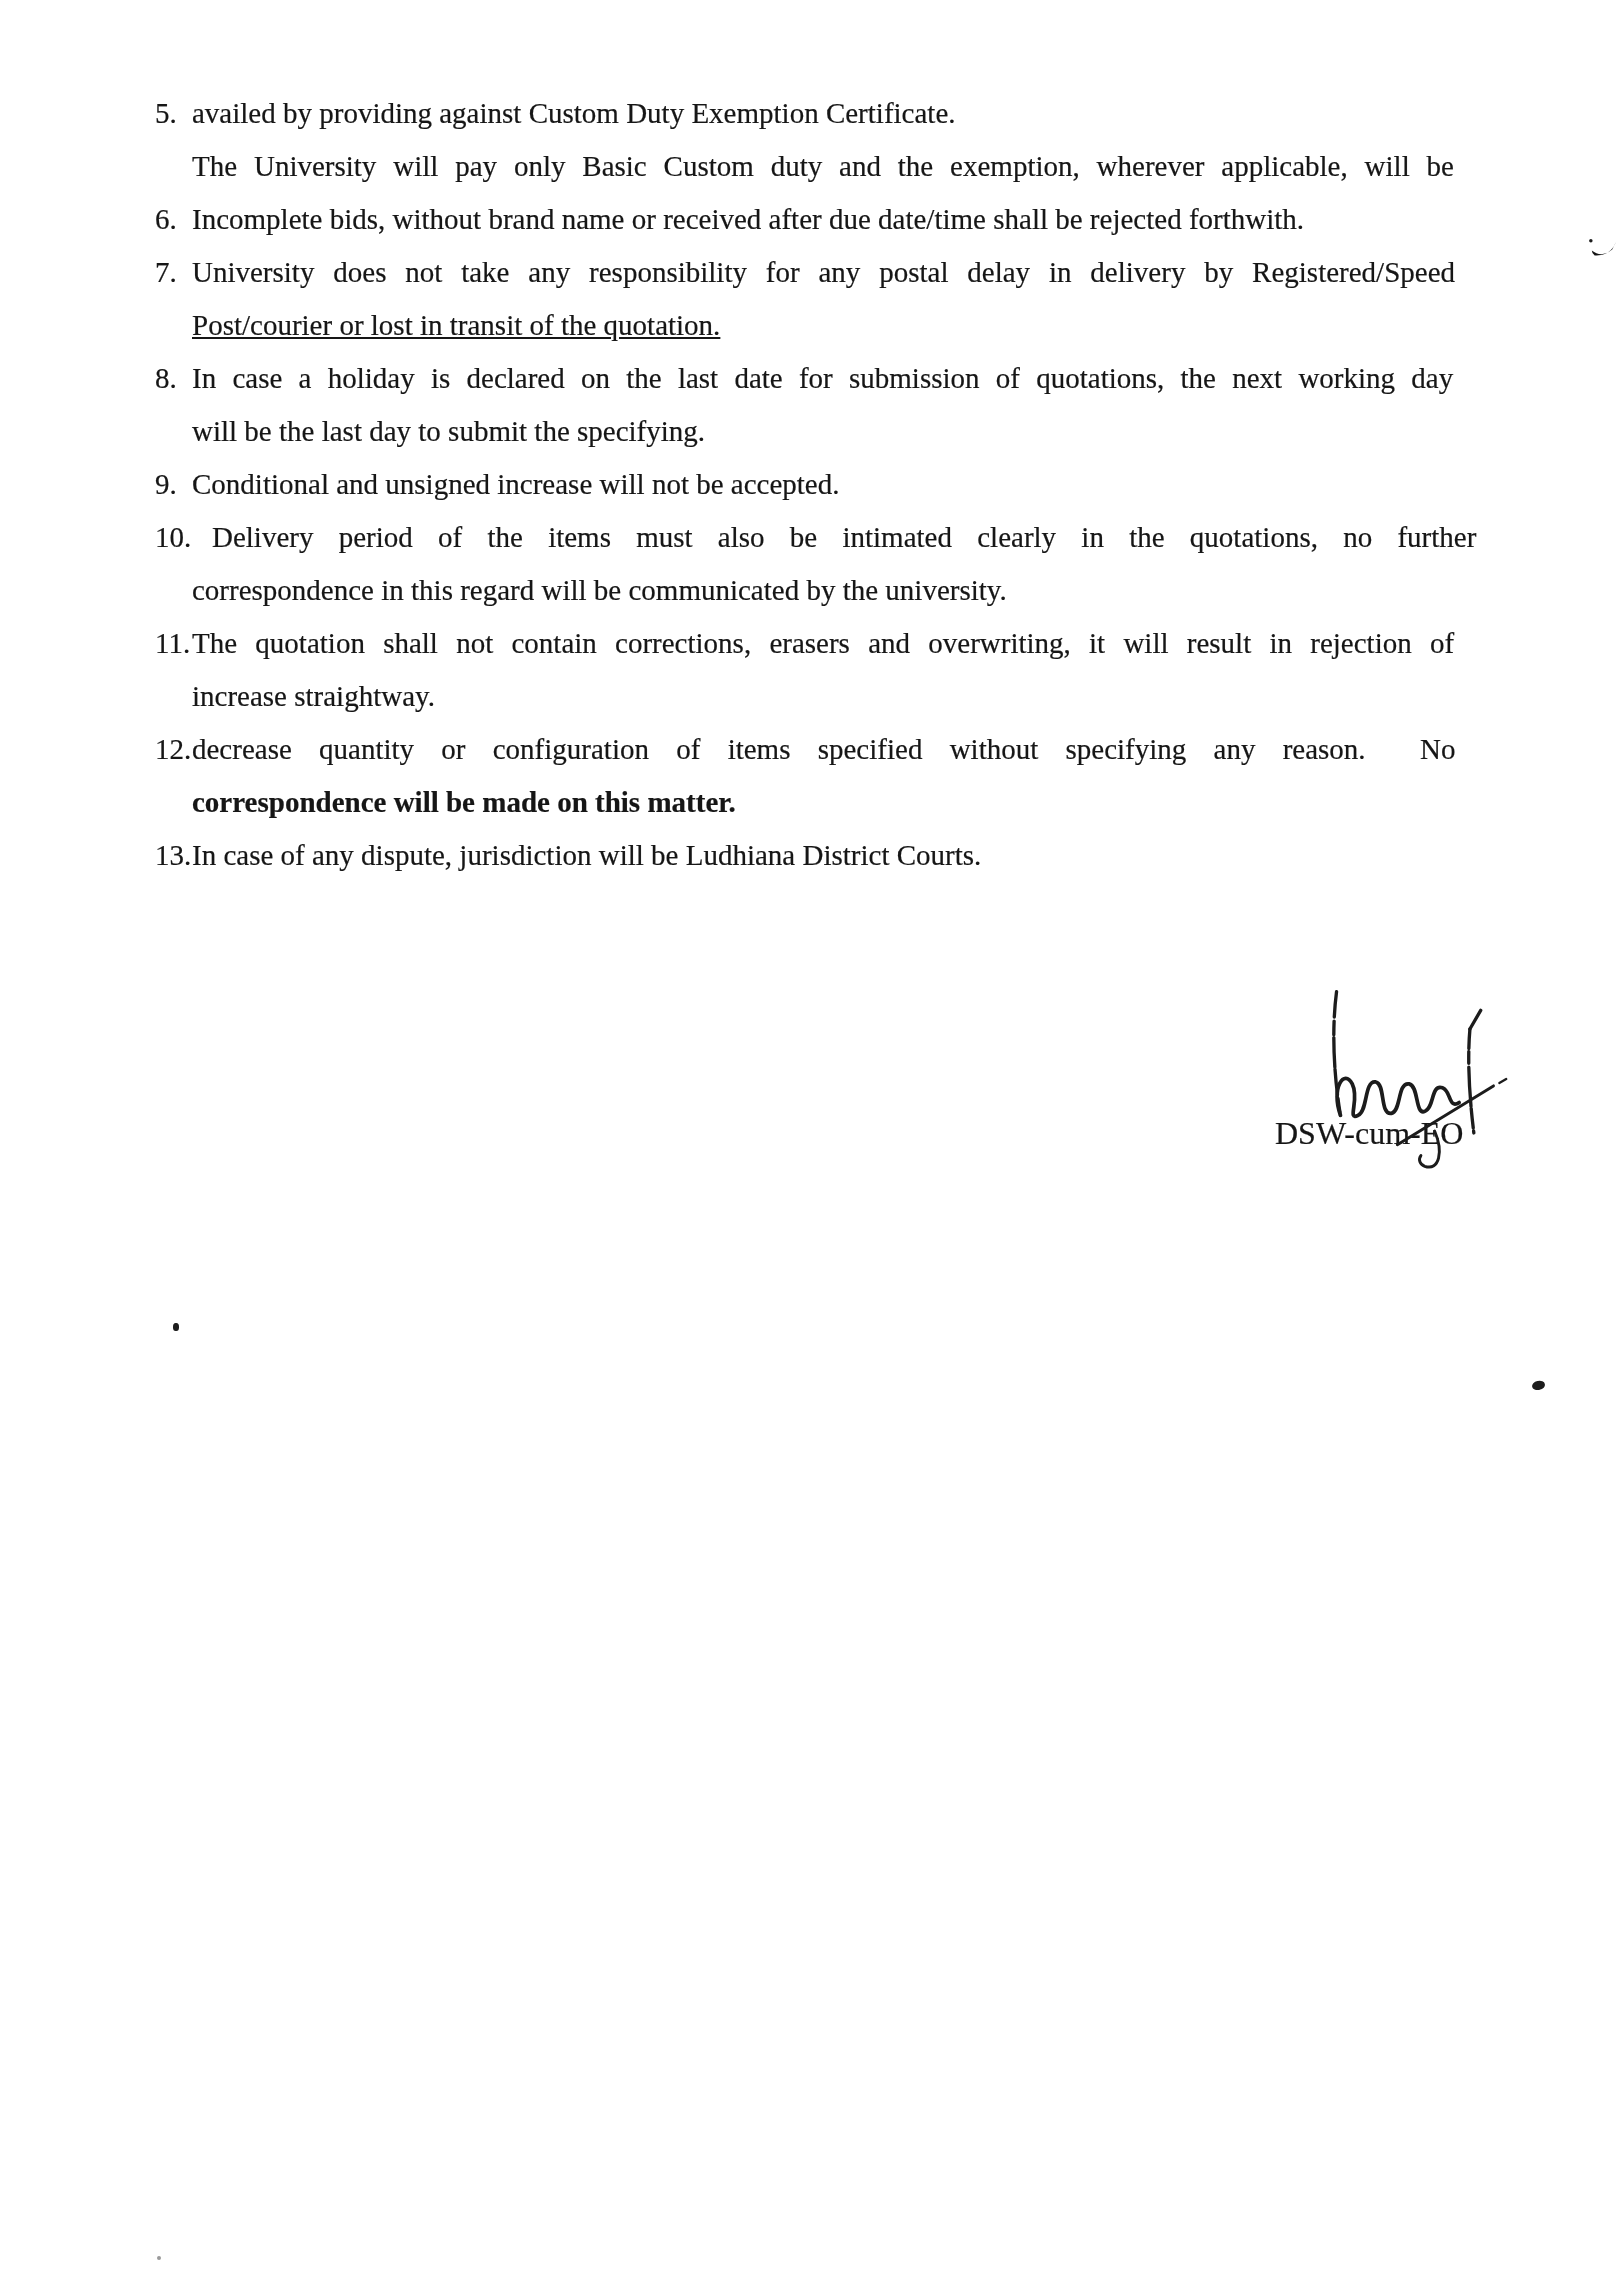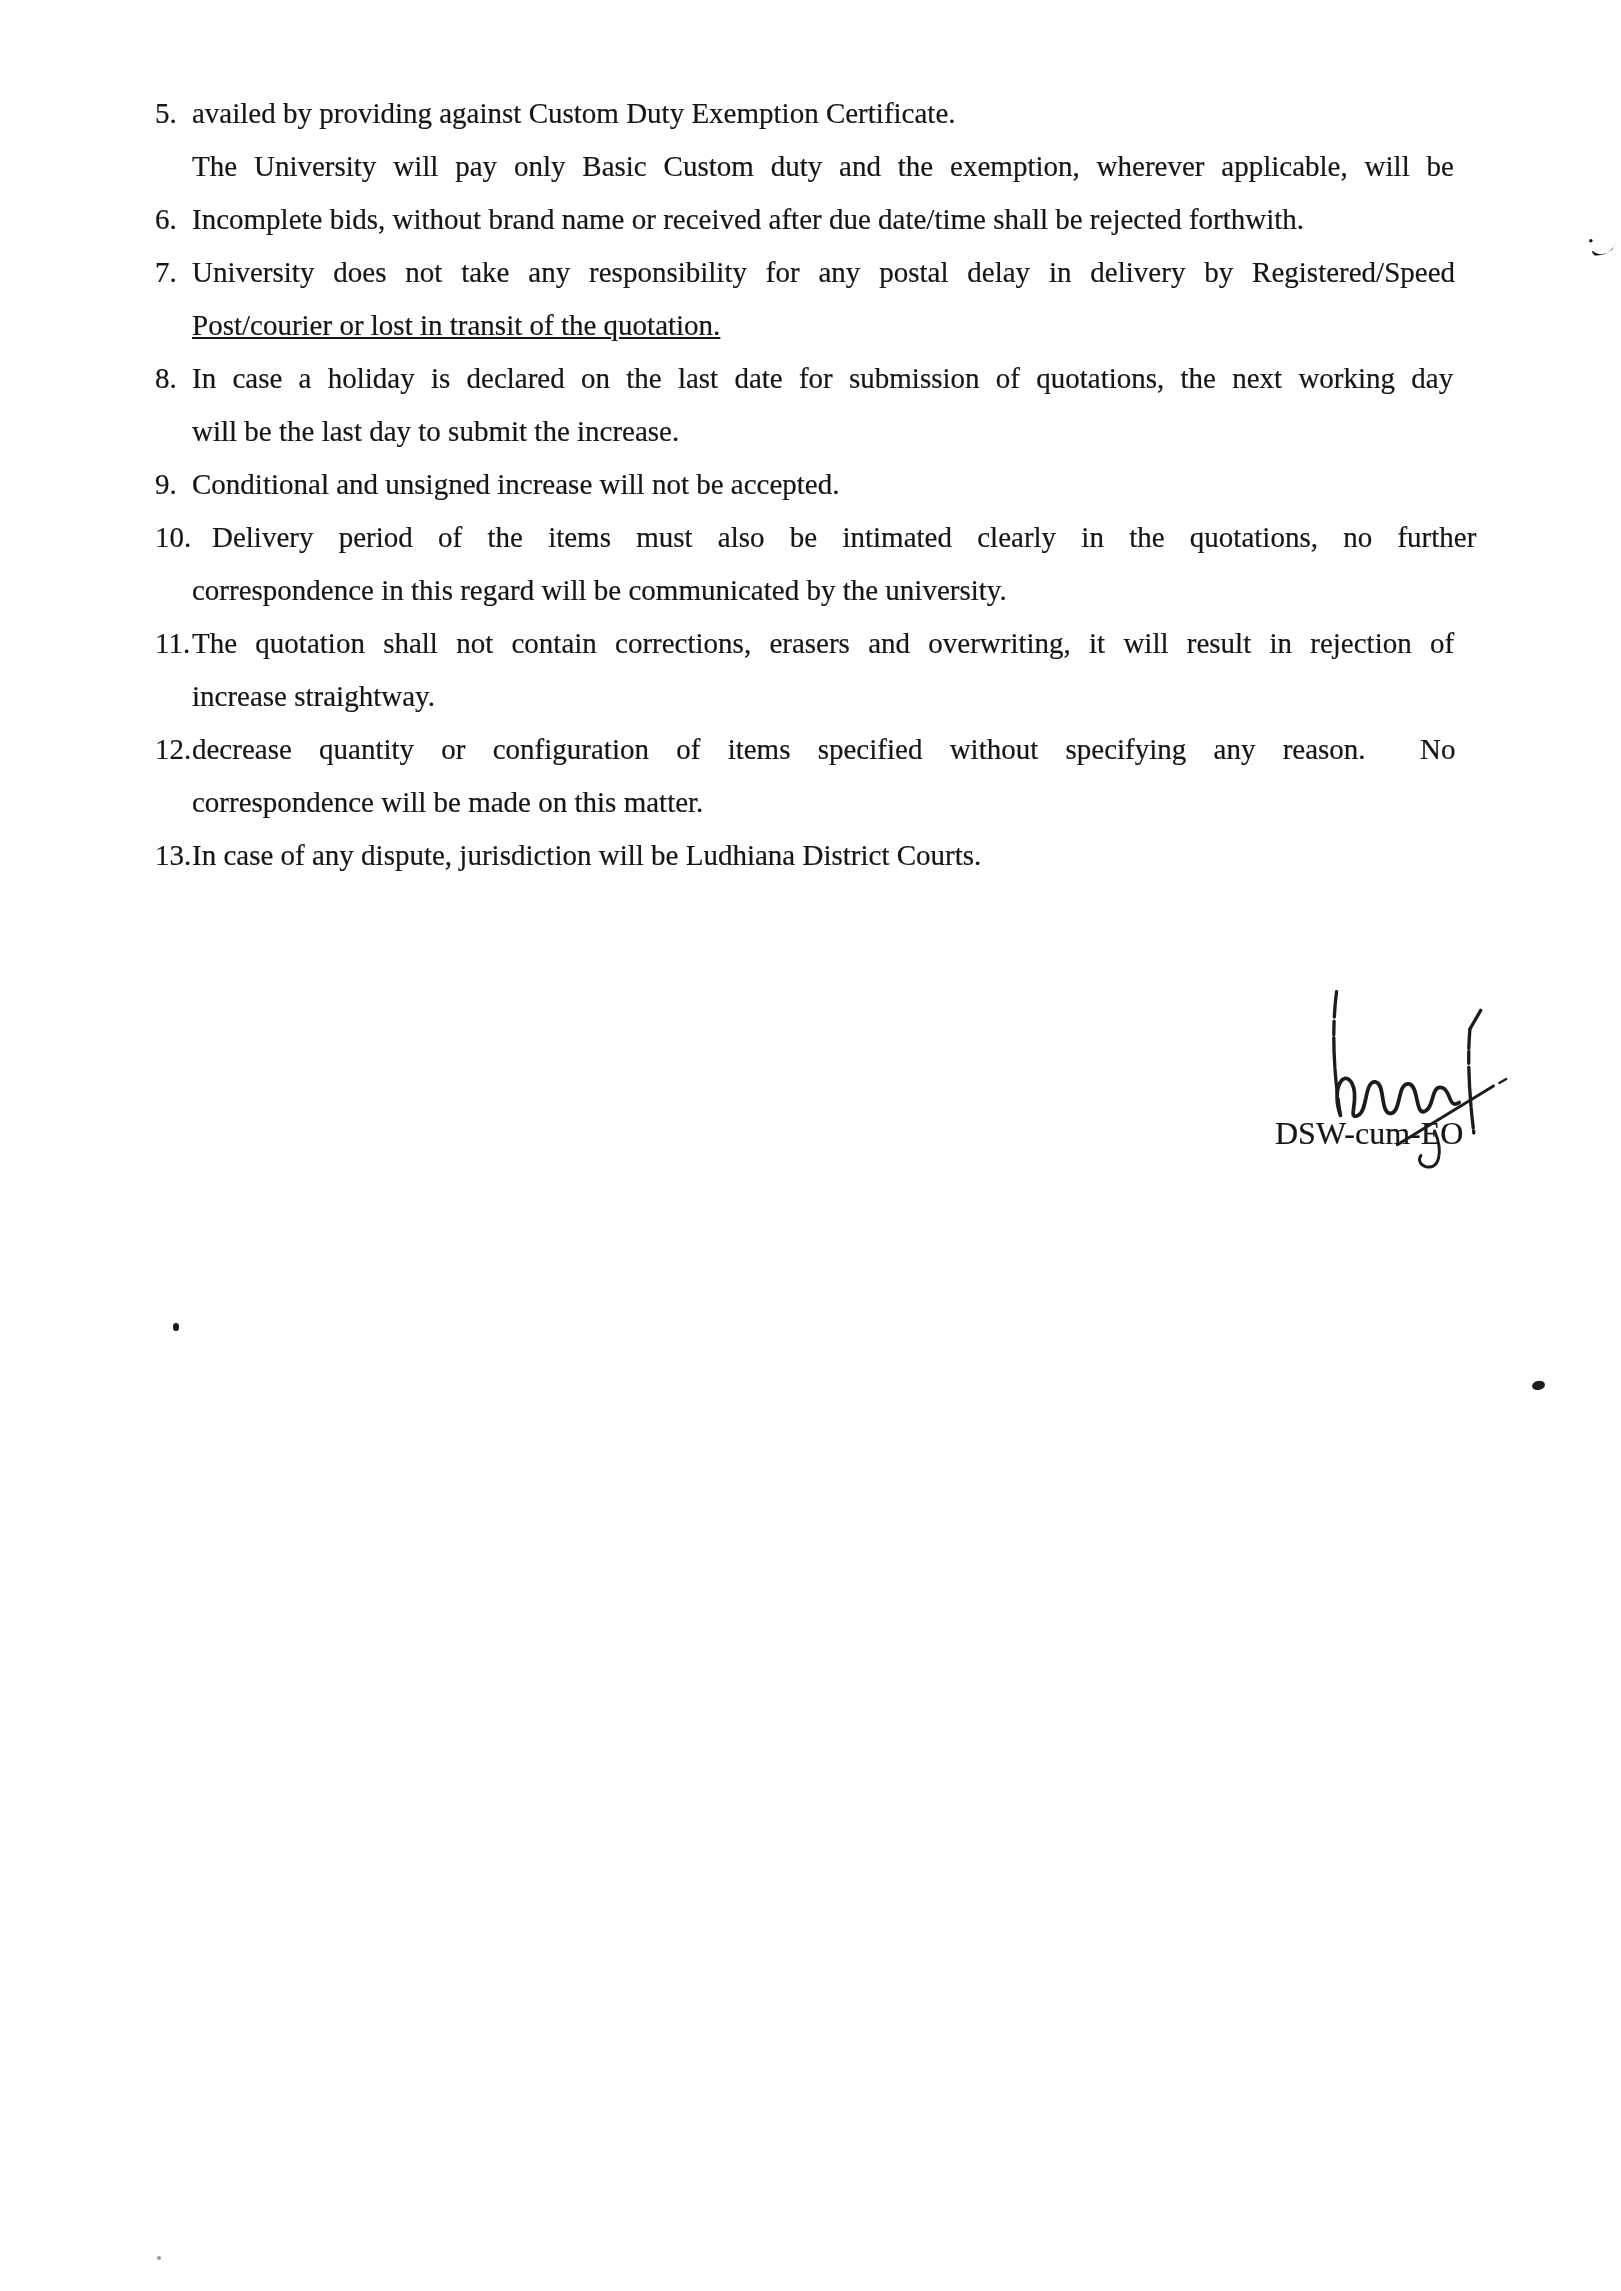--- a/index.html
+++ b/index.html
@@ -62,21 +62,21 @@
 
     <div class="item">
       <span class="num">7.</span>
       <div class="ln stretch"><span style="word-spacing: 11.6px;">University does not take any responsibility for any postal delay in delivery by Registered/Speed</span></div>
       <div class="ln"><span style="word-spacing: 0px; text-decoration: underline;">Post/courier or lost in transit of the quotation.</span></div>
     </div>
 
     <div class="item">
       <span class="num">8.</span>
       <div class="ln stretch"><span style="word-spacing: 9px;">In case a holiday is declared on the last date for submission of quotations, the next working day</span></div>
-      <div class="ln"><span style="word-spacing: 0px;">will be the last day to submit the increase.</span></div>
+      <div class="ln"><span style="word-spacing: 0px;">will be the last day to submit the specifying.</span></div>
     </div>
 
     <div class="item">
       <span class="num">9.</span>
       <div class="ln"><span style="word-spacing: 0px;">Conditional and unsigned increase will not be accepted.</span></div>
     </div>
 
     <div class="item">
       <span class="num">10.</span>
       <div class="ln stretch"><span style="word-spacing: 18px; margin-left: 20px;">Delivery period of the items must also be intimated clearly in the quotations, no further</span></div>
@@ -85,21 +85,21 @@
 
     <div class="item">
       <span class="num">11.</span>
       <div class="ln stretch"><span style="word-spacing: 11px;">The quotation shall not contain corrections, erasers and overwriting, it will result in rejection of</span></div>
       <div class="ln"><span style="word-spacing: 0px;">increase straightway.</span></div>
     </div>
 
     <div class="item">
       <span class="num">12.</span>
       <div class="ln stretch"><span style="word-spacing: 20px; margin-top: 34px;">decrease quantity or configuration of items specified without specifying any reason. &nbsp;No</span></div>
-      <div class="ln"><span style="word-spacing: 0px;">correspondence will be made on this matter.</span></div>
+      <div class="ln"><span style="word-spacing: 0px; font-weight: bold;">correspondence will be made on this matter.</span></div>
     </div>
 
     <div class="item">
       <span class="num">13.</span>
       <div class="ln"><span style="word-spacing: 0px;">In case of any dispute, jurisdiction will be Ludhiana District Courts.</span></div>
     </div>
 
   </div>
 
   <svg class="sig-svg" viewBox="0 0 212 208">

